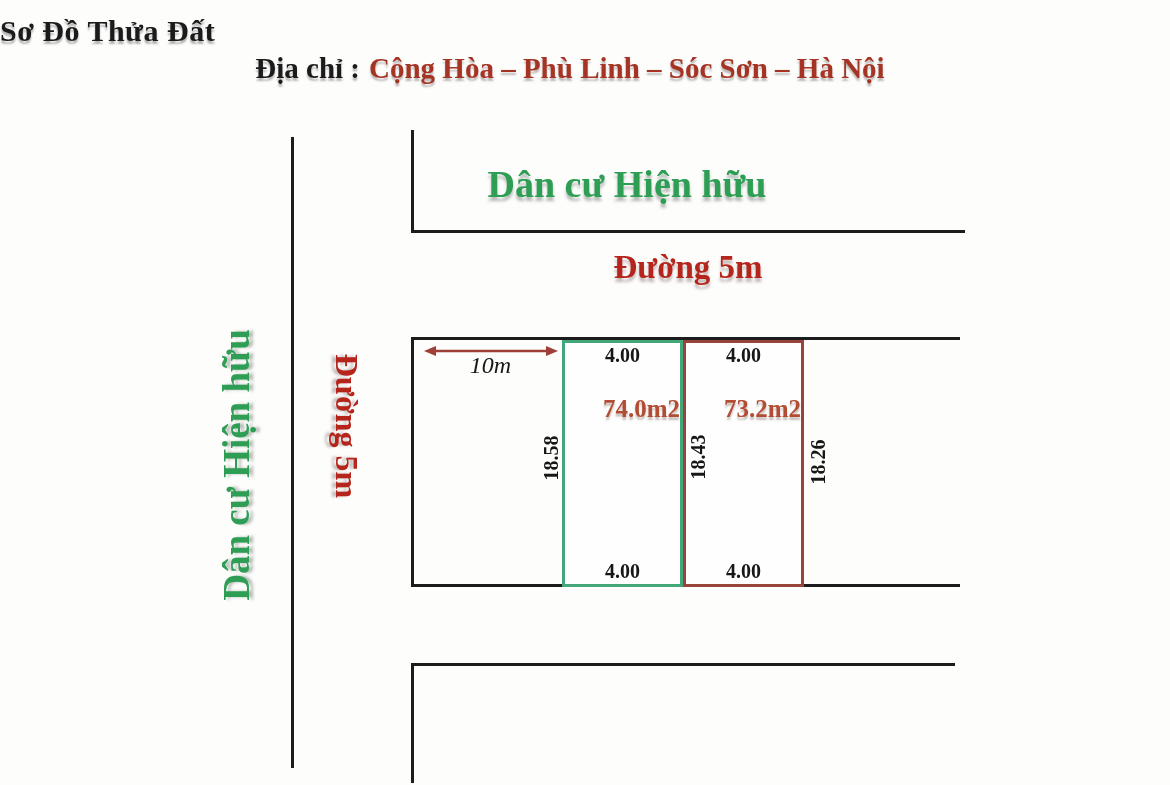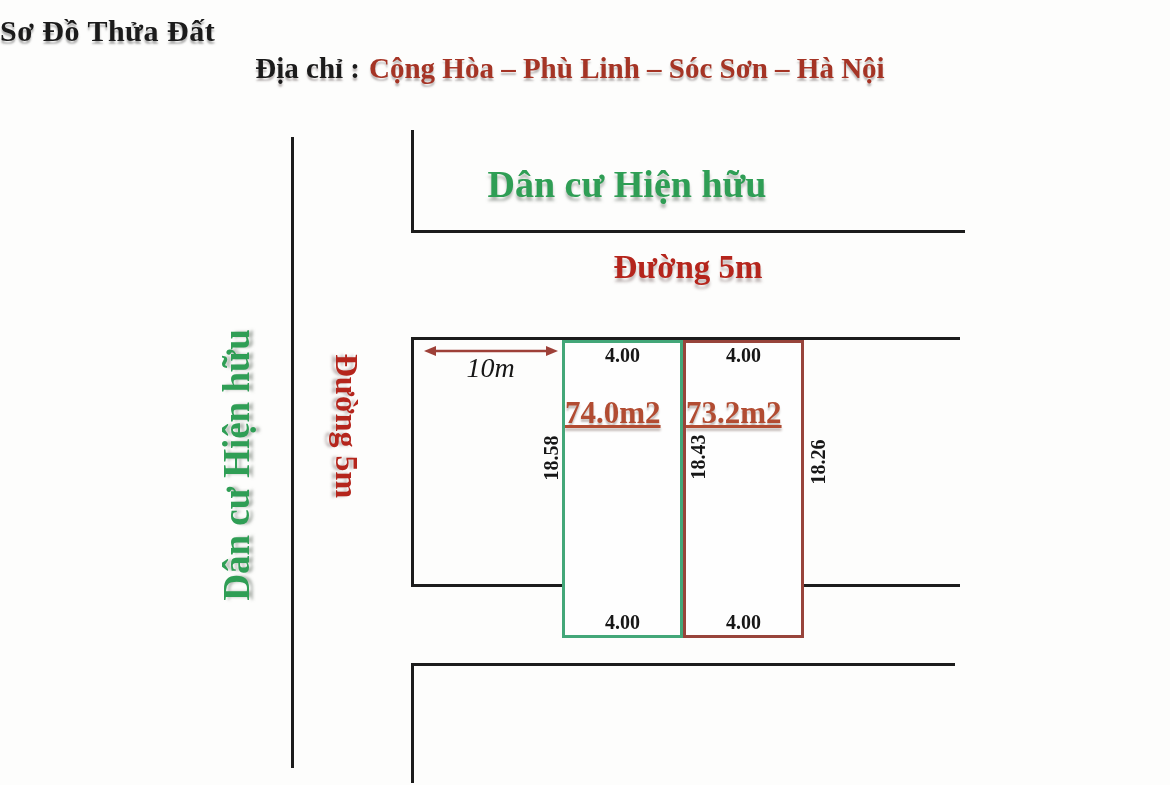--- a/index.html
+++ b/index.html
@@ -78,40 +78,39 @@
     transform:rotate(90deg);
   }
   .road-bottom{
     position:absolute;left:475px;top:602px;width:400px;
     text-align:center;font-size:33px;line-height:38px;
   }
   
   .scale-arrow{position:absolute;left:423px;top:344px;}
   .scale-text{
     position:absolute;left:428px;top:352px;width:125px;
-    text-align:center;font-size:28px;font-style:italic;
+    text-align:center;font-size:24px;font-style:italic;
     color:var(--dimension_text);
   }
   
   .plot{
-    position:absolute;top:340px;width:121px;height:298px;
+    position:absolute;top:340px;width:121px;height:247px;
     box-sizing:border-box;background:#fefefe;
   }
   .plot1{left:562px;border:3px solid var(--plot1_border);}
   .plot2{left:683px;border:3px solid var(--plot2_border);}
   .dim{
     color:var(--dimension_text);font-size:20px;font-weight:bold;
   }
   .plot .dim-top{position:absolute;top:1px;left:0;width:100%;text-align:center;}
   .plot .dim-bottom{position:absolute;bottom:1px;left:0;width:100%;text-align:center;}
   .plot .area{
-    position:absolute;top:52px;left:0;width:100%;text-align:left;
-    font-size:31px;font-weight:bold;color:var(--area_text);
+    position:absolute;top:52px;left:0;width:100%;text-align:right;
+    font-size:25px;font-weight:bold;color:var(--area_text);
     text-shadow:0 3px 2px rgba(130,110,105,.45);
-    text-decoration:underline;
   }
   .vdim{
     position:absolute;width:70px;height:22px;line-height:22px;
     text-align:center;transform:rotate(-90deg);
   }
   .d1858{left:516px;top:447px;}
   .d1843{left:663px;top:446px;}
   .d1826{left:783px;top:451px;}
 </style>
 </head>

